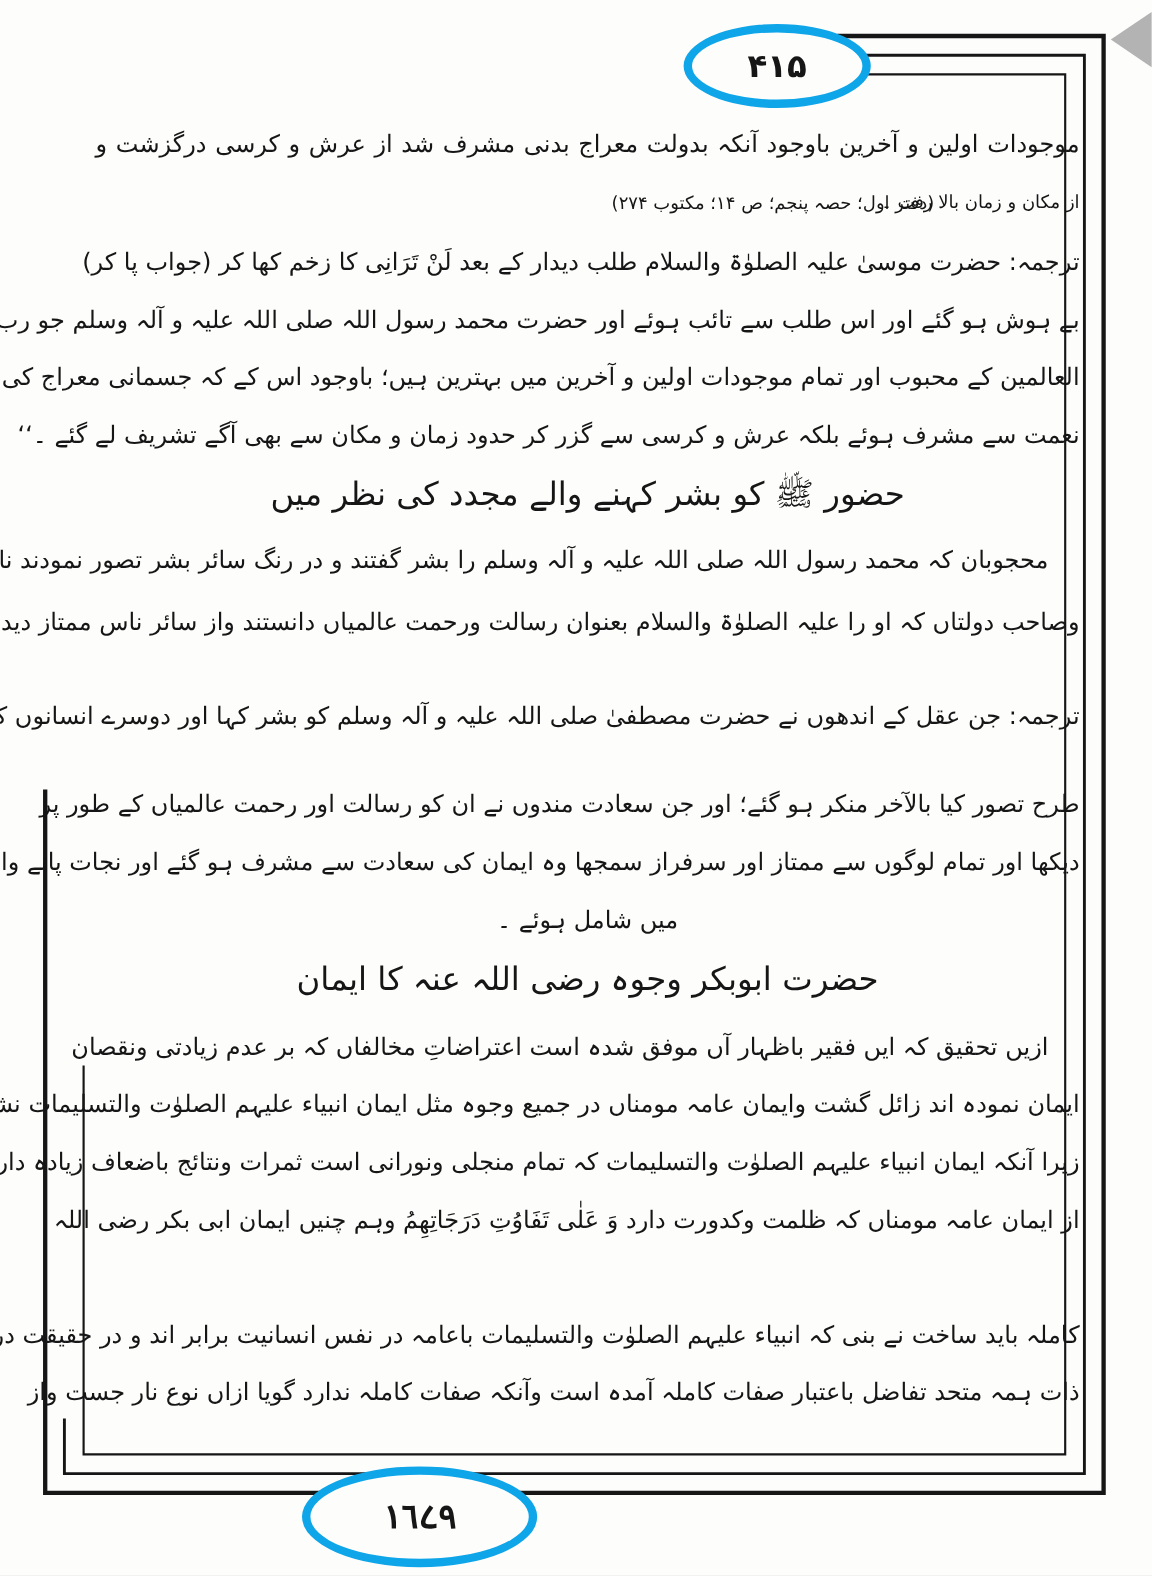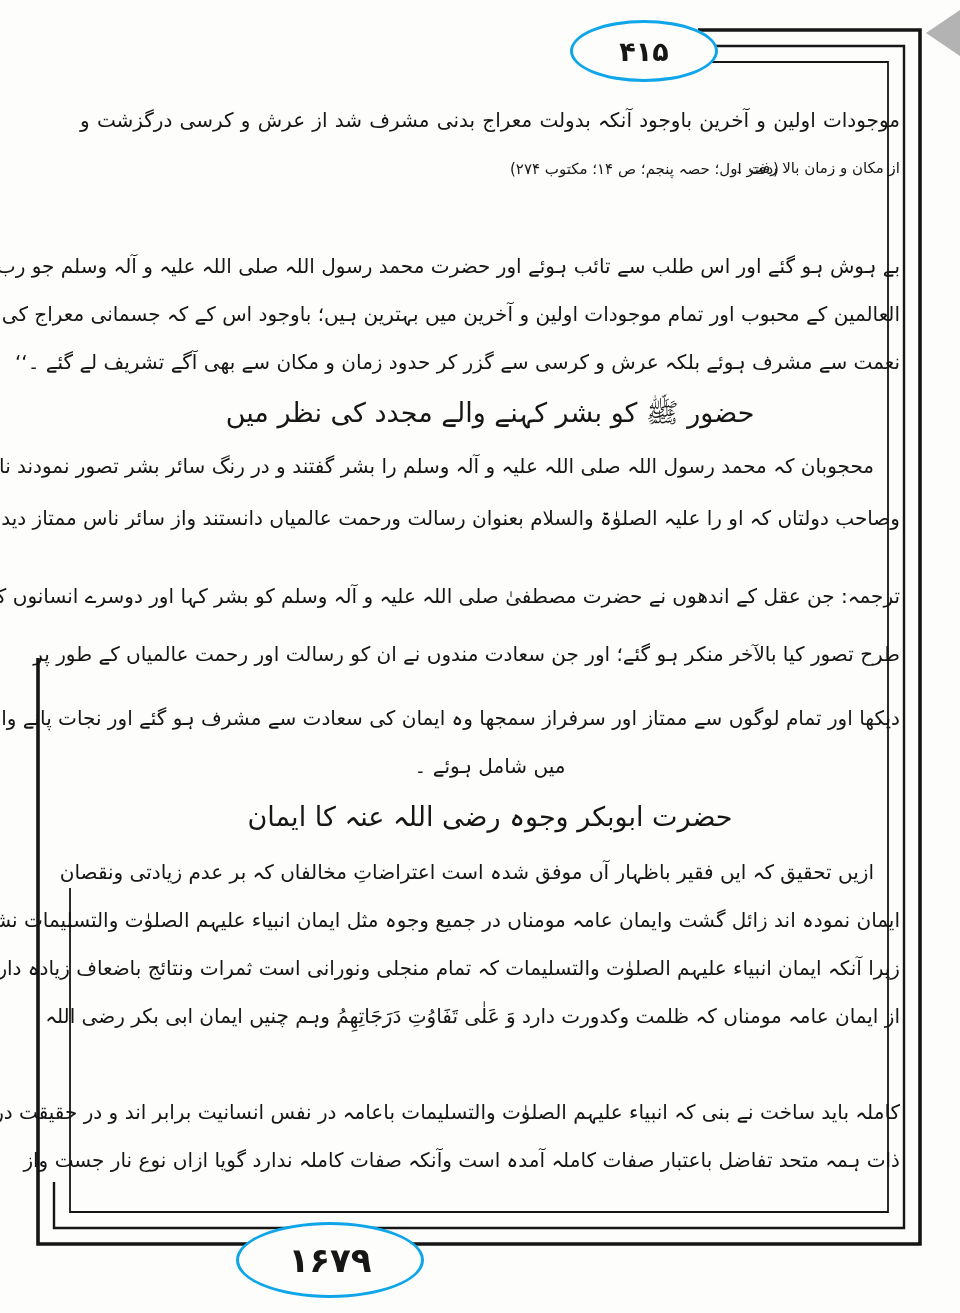--- a/index.html
+++ b/index.html
@@ -9,28 +9,28 @@
     background:#fdfdfc;
     overflow:hidden;
     font-family:"DejaVu Sans", sans-serif;
     color:#161616;
   }
   .frame-svg{position:absolute;inset:0;width:960px;height:1313px;}
   .badge{
     position:absolute;
     display:flex;align-items:center;justify-content:center;
     background:#fdfdfc;
-    border:3px solid #0ea5e9;
+    border:7px solid #0ea5e9;
     border-radius:50%;
     font-weight:bold;
     direction:rtl;
     z-index:3;
   }
   .badge-top{left:570px;top:20px;width:142px;height:56px;font-size:27px;letter-spacing:4px;}
-  .badge-bottom{left:236px;top:1222px;width:182px;height:70px;font-size:34px;letter-spacing:5px;}
+  .badge-bottom{left:252px;top:1222px;width:182px;height:70px;font-size:26px;letter-spacing:5px;font-family:Liberation Serif, serif;}
   .arrow-decor{
     position:absolute;right:0px;top:10px;width:0;height:0;z-index:1;
     border-top:23px solid transparent;
     border-bottom:23px solid transparent;
     border-right:34px solid #b3b3b3;
   }
   .line{
     position:absolute;right:60px;left:80px;height:46px;
     direction:rtl;
     font-size:20px;
@@ -81,31 +81,32 @@
   <div class="badge badge-bottom">
     <span>۱۶۷۹</span>
   </div>
 
   <div class="line" style="top:98px">موجودات اولین و آخرین باوجود آنکہ بدولت معراج بدنی مشرف شد از عرش و کرسی درگزشت و</div>
   <div class="split-line" style="top:146px">
     <span class="tail">از مکان و زمان بالا رفت ۔</span>
     <span class="ref">(دفتر اول؛ حصہ پنجم؛ ص ۱۴؛ مکتوب ۲۷۴)</span>
   </div>
 
+  <div class="line" style="top:196px">ترجمہ: حضرت موسیٰ علیہ الصلوٰۃ والسلام طلب دیدار کے بعد لَنْ تَرَانِی کا زخم کھا کر (جواب پا کر)</div>
   <div class="line" style="top:244px">بے ہوش ہو گئے اور اس طلب سے تائب ہوئے اور حضرت محمد رسول اللہ صلی اللہ علیہ و آلہ وسلم جو رب</div>
   <div class="line" style="top:292px">العالمین کے محبوب اور تمام موجودات اولین و آخرین میں بہترین ہیں؛ باوجود اس کے کہ جسمانی معراج کی</div>
   <div class="line" style="top:340px">نعمت سے مشرف ہوئے بلکہ عرش و کرسی سے گزر کر حدود زمان و مکان سے بھی آگے تشریف لے گئے ۔‘‘</div>
 
   <div class="heading" style="top:388px">حضور ﷺ کو بشر کہنے والے مجدد کی نظر میں</div>
 
   <div class="line indent" style="top:444px">محجوبان کہ محمد رسول اللہ صلی اللہ علیہ و آلہ وسلم را بشر گفتند و در رنگ سائر بشر تصور نمودند ناچار منکر آمدند</div>
   <div class="line" style="top:496px">وصاحب دولتاں کہ او را علیہ الصلوٰۃ والسلام بعنوان رسالت ورحمت عالمیاں دانستند واز سائر ناس ممتاز دید</div>
 
   <div class="line" style="top:574px">ترجمہ: جن عقل کے اندھوں نے حضرت مصطفیٰ صلی اللہ علیہ و آلہ وسلم کو بشر کہا اور دوسرے انسانوں کی</div>
-  <div class="line" style="top:632px">طرح تصور کیا بالآخر منکر ہو گئے؛ اور جن سعادت مندوں نے ان کو رسالت اور رحمت عالمیاں کے طور پر</div>
+  <div class="line" style="top:648px">طرح تصور کیا بالآخر منکر ہو گئے؛ اور جن سعادت مندوں نے ان کو رسالت اور رحمت عالمیاں کے طور پر</div>
   <div class="line" style="top:696px">دیکھا اور تمام لوگوں سے ممتاز اور سرفراز سمجھا وہ ایمان کی سعادت سے مشرف ہو گئے اور نجات پانے والوں</div>
   <div class="line centered" style="top:744px">میں شامل ہوئے ۔</div>
 
   <div class="heading" style="top:792px">حضرت ابوبکر وجوہ رضی اللہ عنہ کا ایمان</div>
 
   <div class="line indent" style="top:850px">ازیں تحقیق کہ ایں فقیر باظہار آں موفق شدہ است اعتراضاتِ مخالفاں کہ بر عدم زیادتی ونقصان</div>
   <div class="line" style="top:898px">ایمان نمودہ اند زائل گشت وایمان عامہ مومناں در جمیع وجوہ مثل ایمان انبیاء علیہم الصلوٰت والتسلیمات نشد</div>
   <div class="line" style="top:946px">زیرا آنکہ ایمان انبیاء علیہم الصلوٰت والتسلیمات کہ تمام منجلی ونورانی است ثمرات ونتائج باضعاف زیادہ دارد</div>
   <div class="line" style="top:994px">از ایمان عامہ مومناں کہ ظلمت وکدورت دارد وَ عَلٰی تَفَاوُتِ دَرَجَاتِهِمُ وہم چنیں ایمان ابی بکر رضی اللہ</div>
   <div class="line" style="top:1090px">کاملہ باید ساخت نے بنی کہ انبیاء علیہم الصلوٰت والتسلیمات باعامہ در نفس انسانیت برابر اند و در حقیقت در</div>

